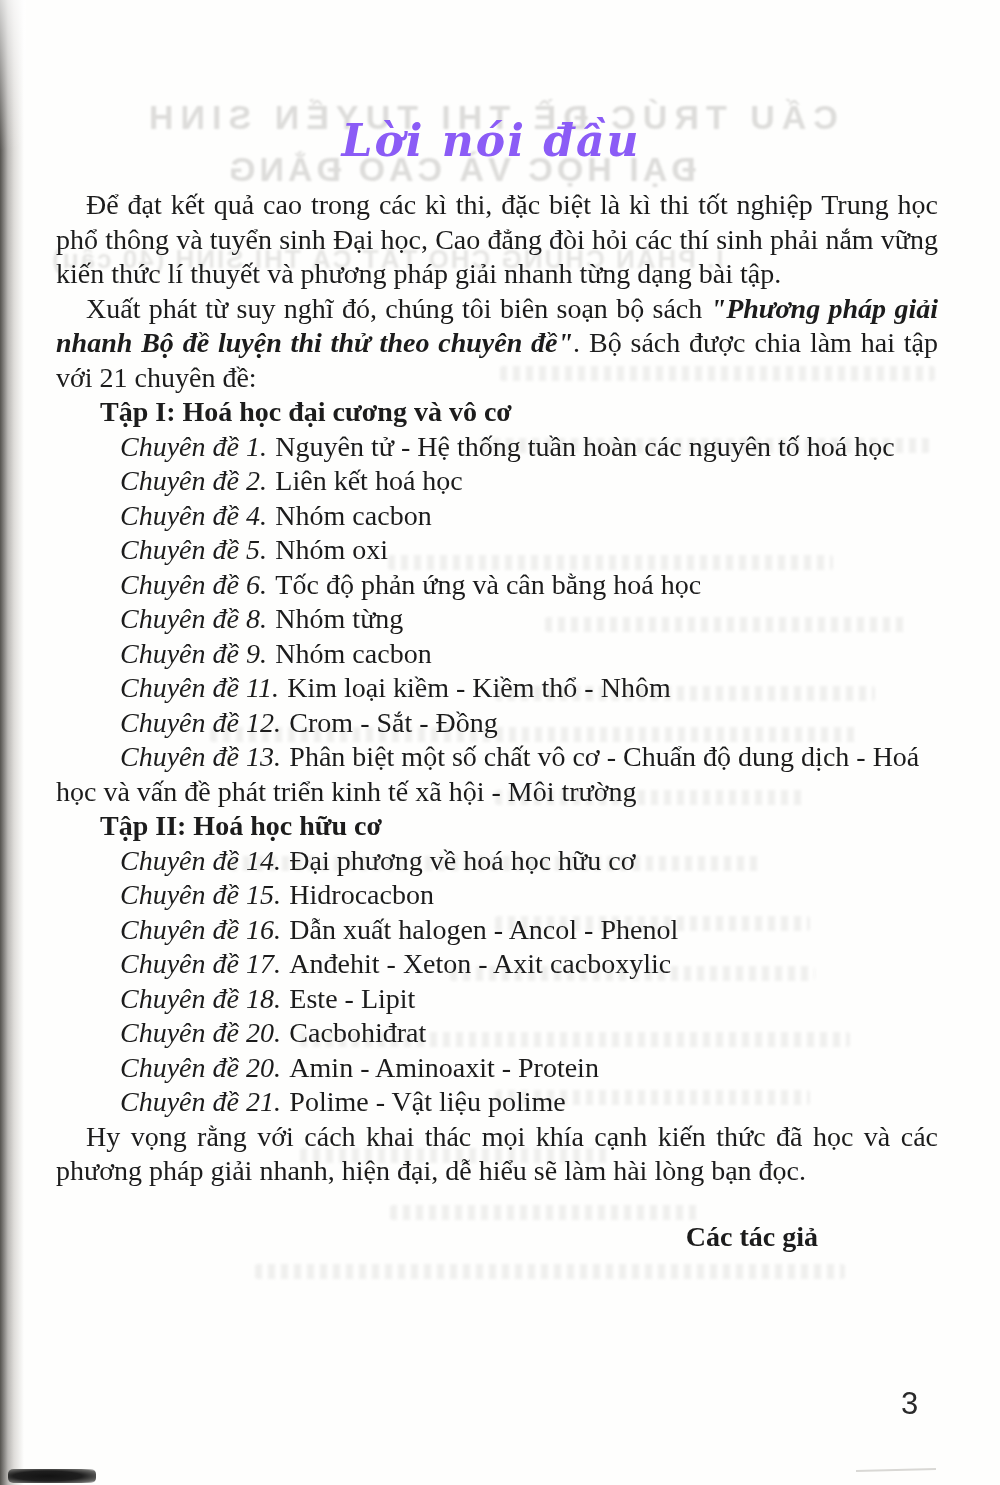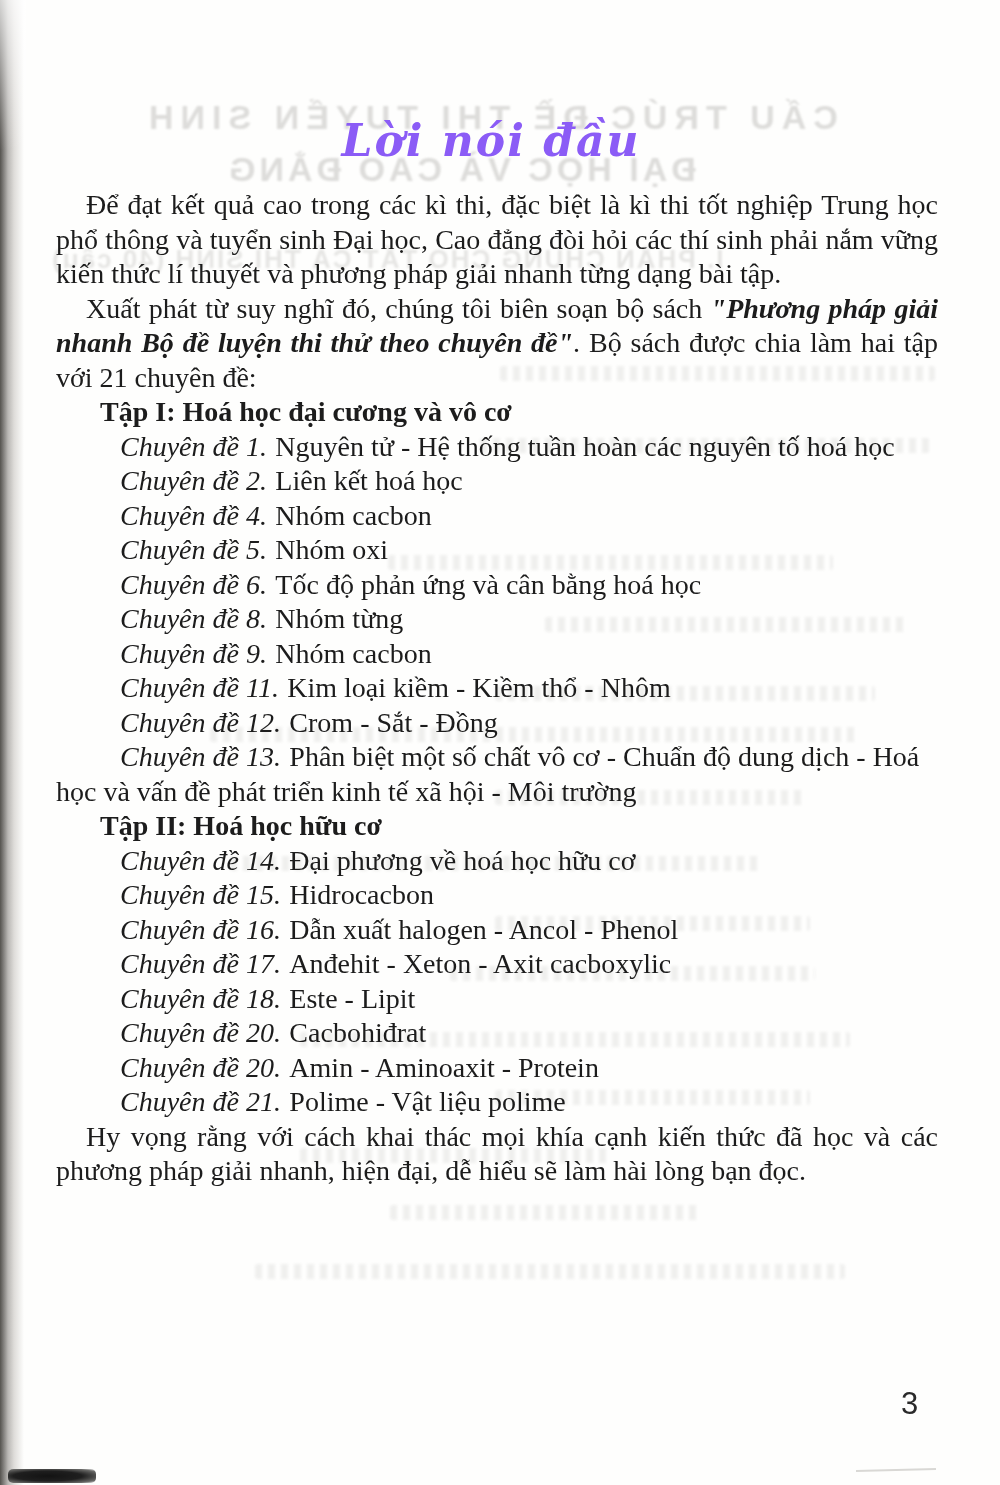--- a/index.html
+++ b/index.html
@@ -177,16 +177,17 @@
       <li class="item"><span class="cd">Chuyên đề 16.</span><span>Dẫn xuất halogen - Ancol - Phenol</span></li>
       <li class="item"><span class="cd">Chuyên đề 17.</span><span>Anđehit - Xeton - Axit cacboxylic</span></li>
       <li class="item"><span class="cd">Chuyên đề 18.</span><span>Este - Lipit</span></li>
       <li class="item"><span class="cd">Chuyên đề 20.</span><span>Cacbohiđrat</span></li>
       <li class="item"><span class="cd">Chuyên đề 20.</span><span>Amin - Aminoaxit - Protein</span></li>
       <li class="item"><span class="cd">Chuyên đề 21.</span><span>Polime - Vật liệu polime</span></li>
     </ul>
 
     <p class="para">Hy vọng rằng với cách khai thác mọi khía cạnh kiến thức đã học và các phương pháp giải nhanh, hiện đại, dễ hiểu sẽ làm hài lòng bạn đọc.</p>
 
+    <div class="signature">Các tác giả</div>
   </div>
 
   <div class="page-number">3</div>
 </div>
 
 </body></html>

